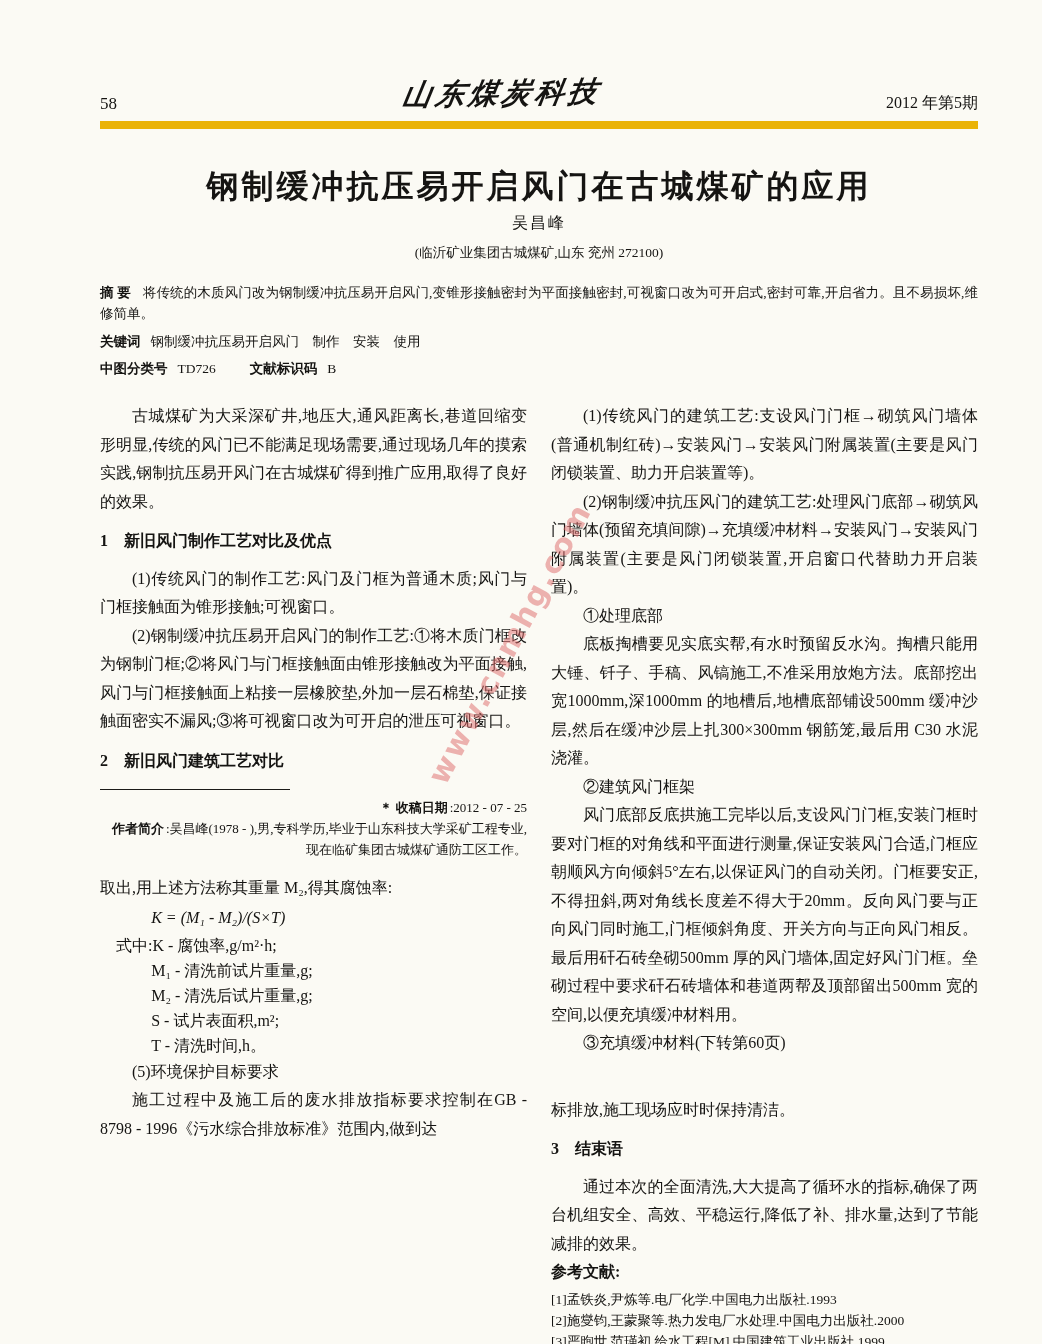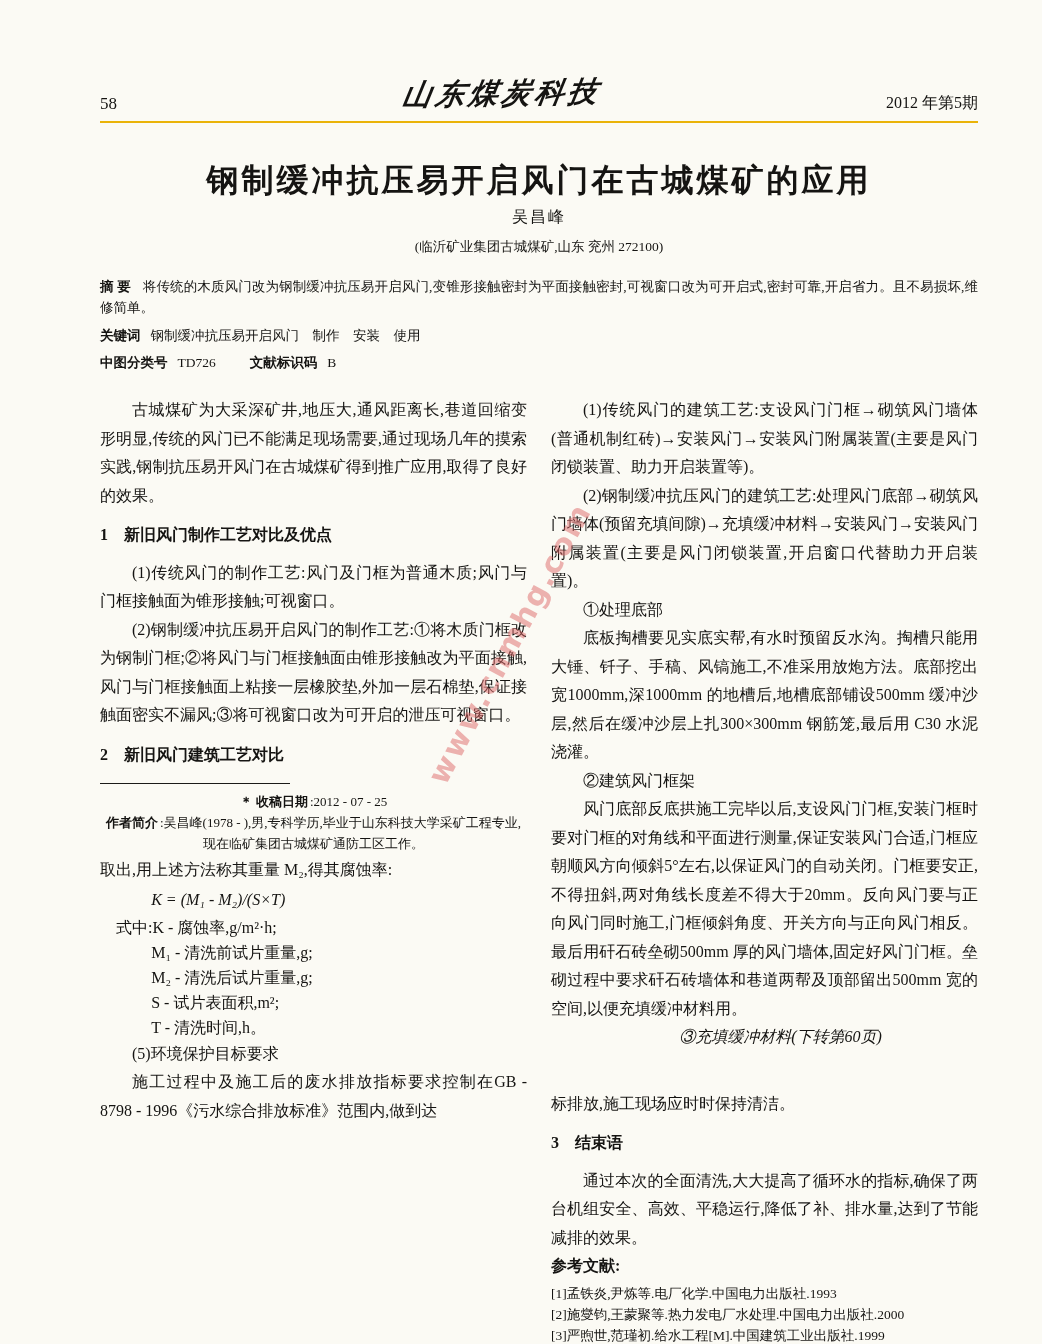--- a/index.html
+++ b/index.html
@@ -7,21 +7,21 @@
   .page {
     width:1042px; height:1344px; margin:0 auto; position:relative;
     background:#fbfaf4; overflow:hidden;
     font-family:"Liberation Serif","DejaVu Serif",serif;
     color:#151412;
   }
   .inner { position:absolute; left:100px; top:74px; width:878px; }
 
   
   .header-row { display:flex; justify-content:space-between; align-items:flex-end;
-    padding-bottom:7px; border-bottom:2px solid #eab308; }
+    padding-bottom:7px; border-bottom:8px solid #eab308; }
   .page-num { font-size:17px; }
   .logo { font-size:29px; font-weight:bold; font-style:italic;
     transform:skewX(-10deg) rotate(-1deg); letter-spacing:4px; }
   .issue { font-size:16px; }
 
   
   .title { text-align:center; font-size:32px; font-weight:bold; letter-spacing:3px; margin-top:36px; }
   .author { text-align:center; font-size:16px; margin-top:4px; letter-spacing:2px; }
   .affiliation { text-align:center; font-size:13.5px; margin-top:10px; }
   .abstract { margin-top:20px; font-size:13.5px; line-height:21px; text-align:justify; }
@@ -32,31 +32,31 @@
   .gap2 { display:inline-block; width:34px; }
 
   
   .columns { display:flex; gap:24px; margin-top:24px; }
   .col { width:427px; font-size:16px; line-height:28.5px; text-align:justify; }
   .col p { margin:0; }
   .indent { text-indent:2em; }
   .sec-h { font-weight:bold; margin:11px 0 9px; font-size:16px; }
 
   
-  .footnote { margin-top:14px; font-size:13px; line-height:21px; text-align:center; }
+  .footnote { margin-top:14px; font-size:13px; line-height:21px; text-align:right; }
   .fn-rule { width:190px; border-top:1.5px solid #1b1a18; margin-bottom:7px; }
   .footnote .lbl { margin-right:2px; }
 
   
-  .second-block { margin-top:2px; }
+  .second-block { margin-top:14px; }
   .formula { padding-left:3.2em; font-style:italic; line-height:30px; }
   .where-first { text-indent:1em; line-height:25px; }
   .where { text-indent:3.2em; line-height:25px; }
   .right-second { margin-top:38px; }
-  .turn-line { display:flex; justify-content:center;font-style:italic; }
+  .turn-line { display:flex; justify-content:flex-start; }
   .refs { font-size:13.5px; line-height:21px; margin-top:2px; text-align:left; }
   .refs-label { font-weight:bold; margin:8px 0 4px;font-family:Liberation Serif, serif; }
 
   
   .watermark { position:absolute; left:436px; top:764px;
     transform:rotate(-62deg); transform-origin:0 50%;
     font-family:"DejaVu Sans","Liberation Sans",sans-serif;
     font-size:30px; font-weight:bold; letter-spacing:2px;
     color:rgba(222,104,104,0.5); pointer-events:none; z-index:5; }
 </style>

